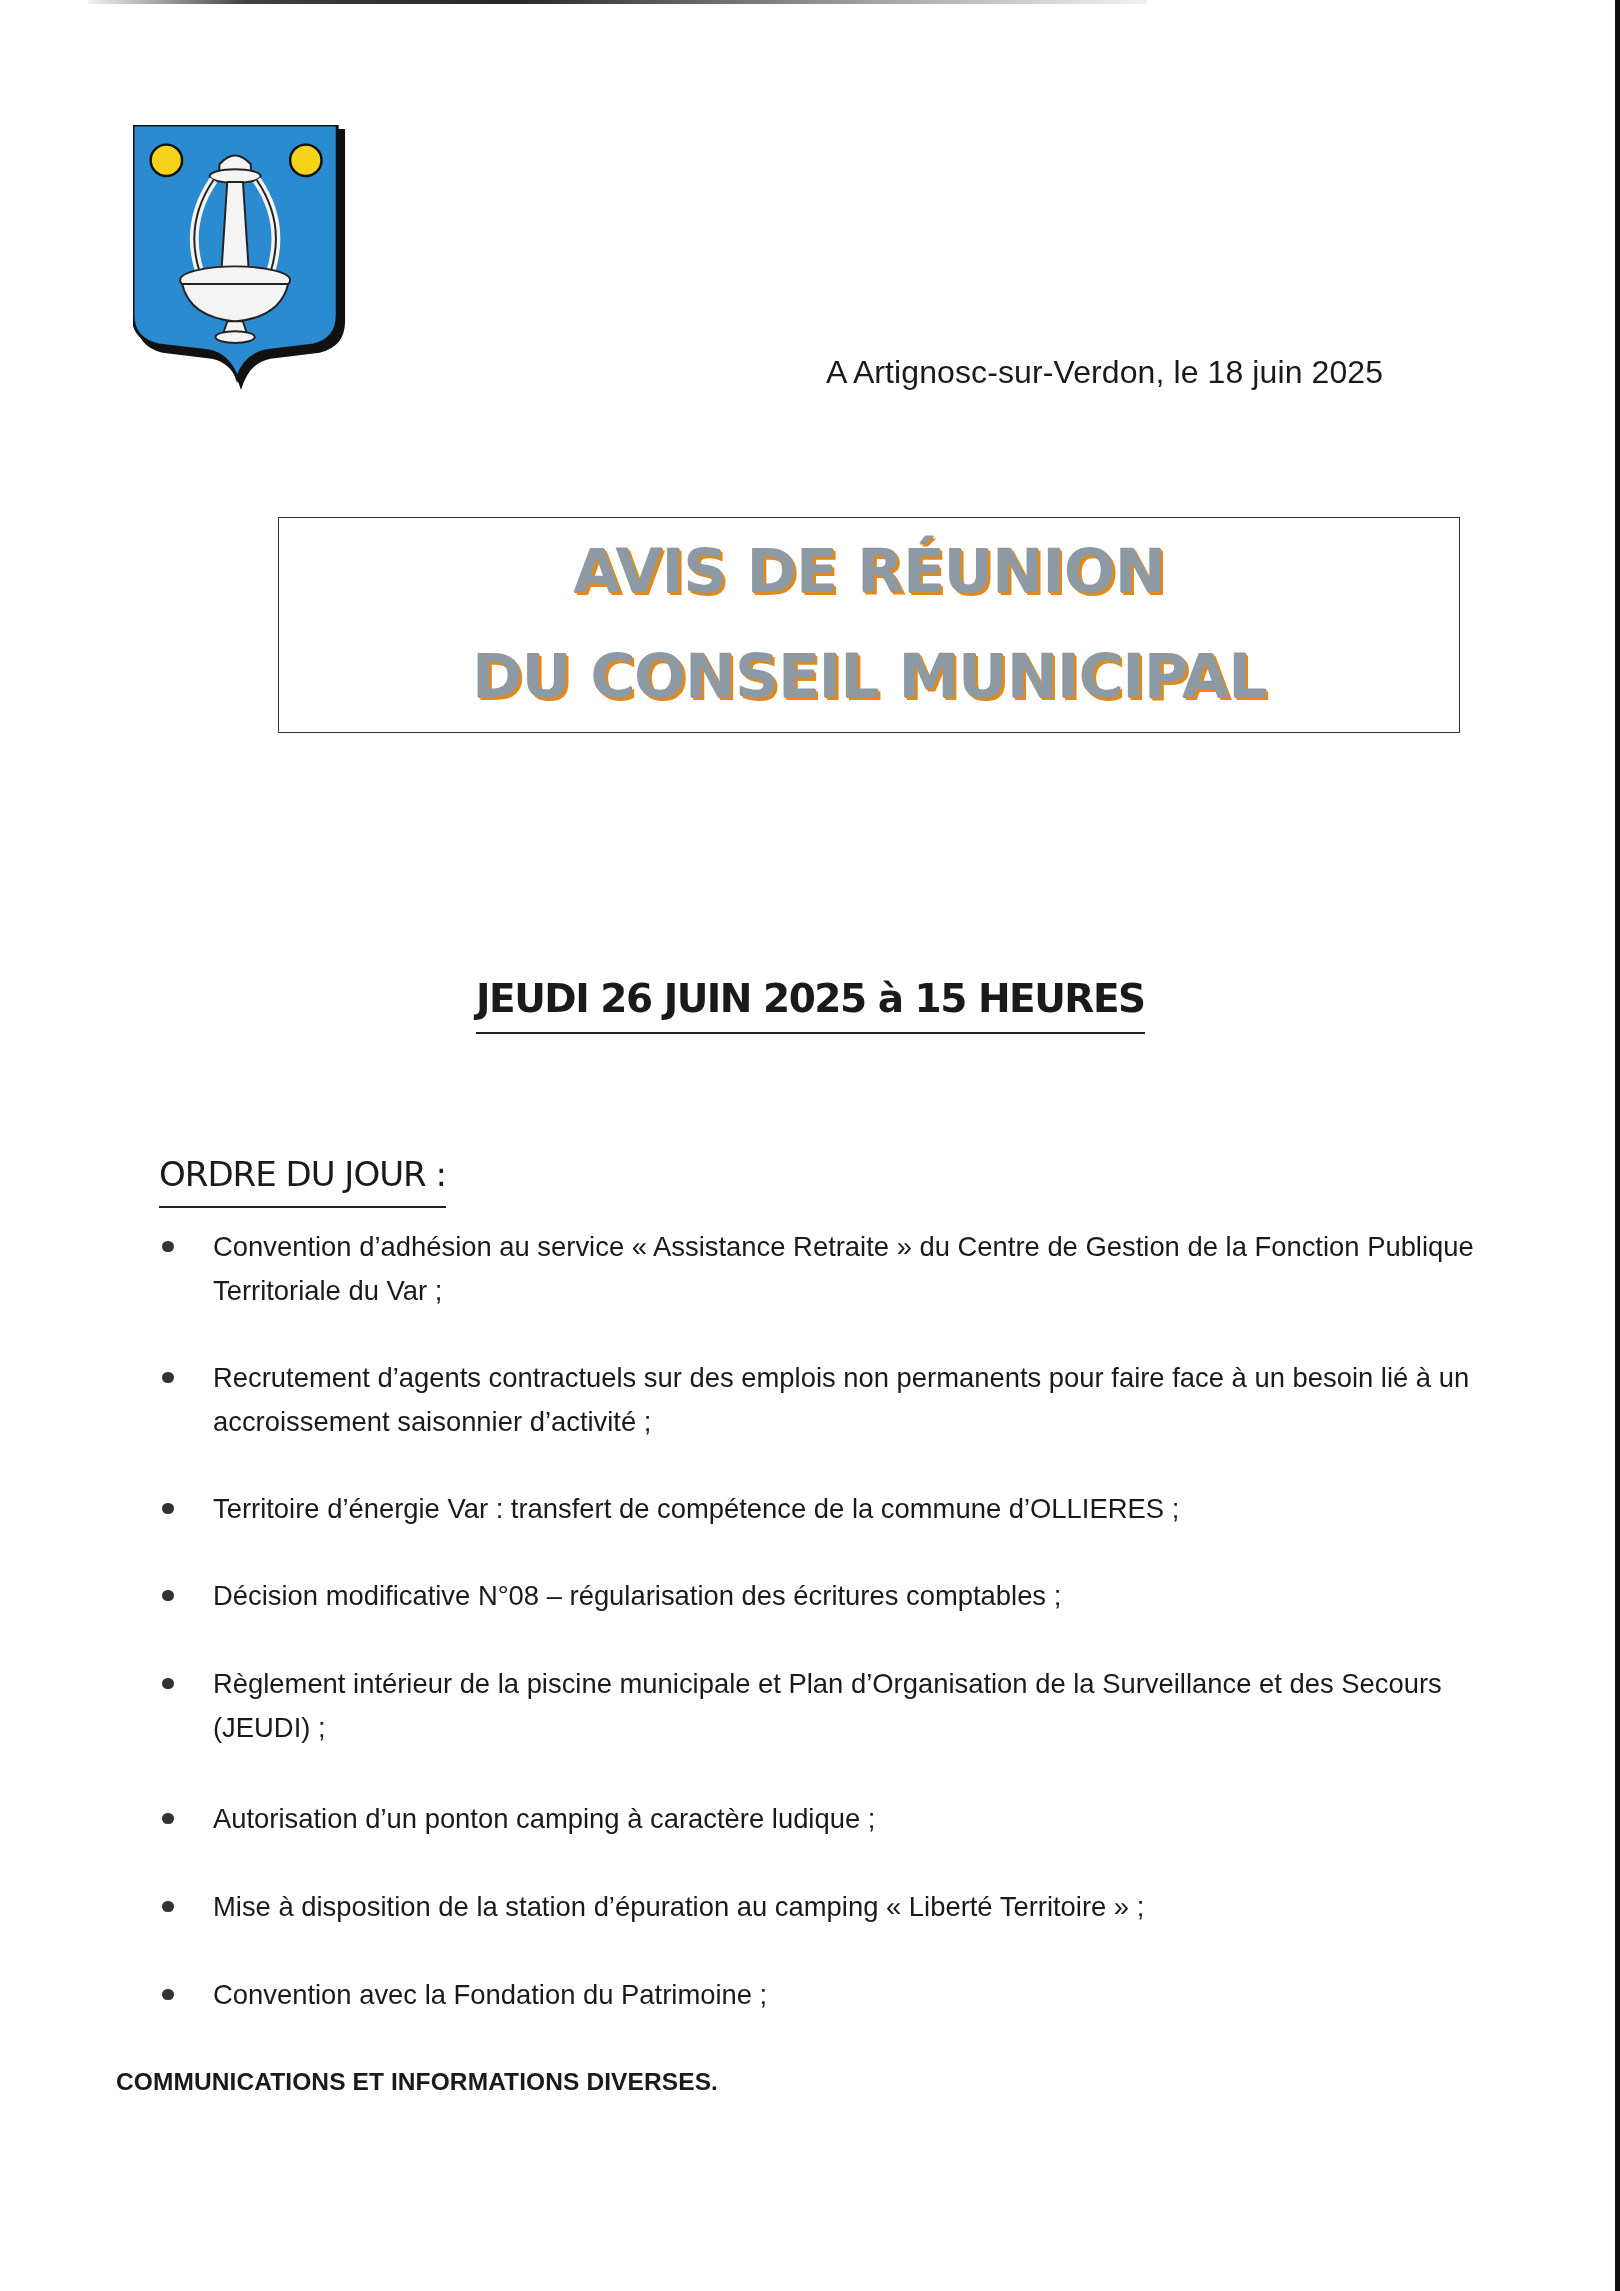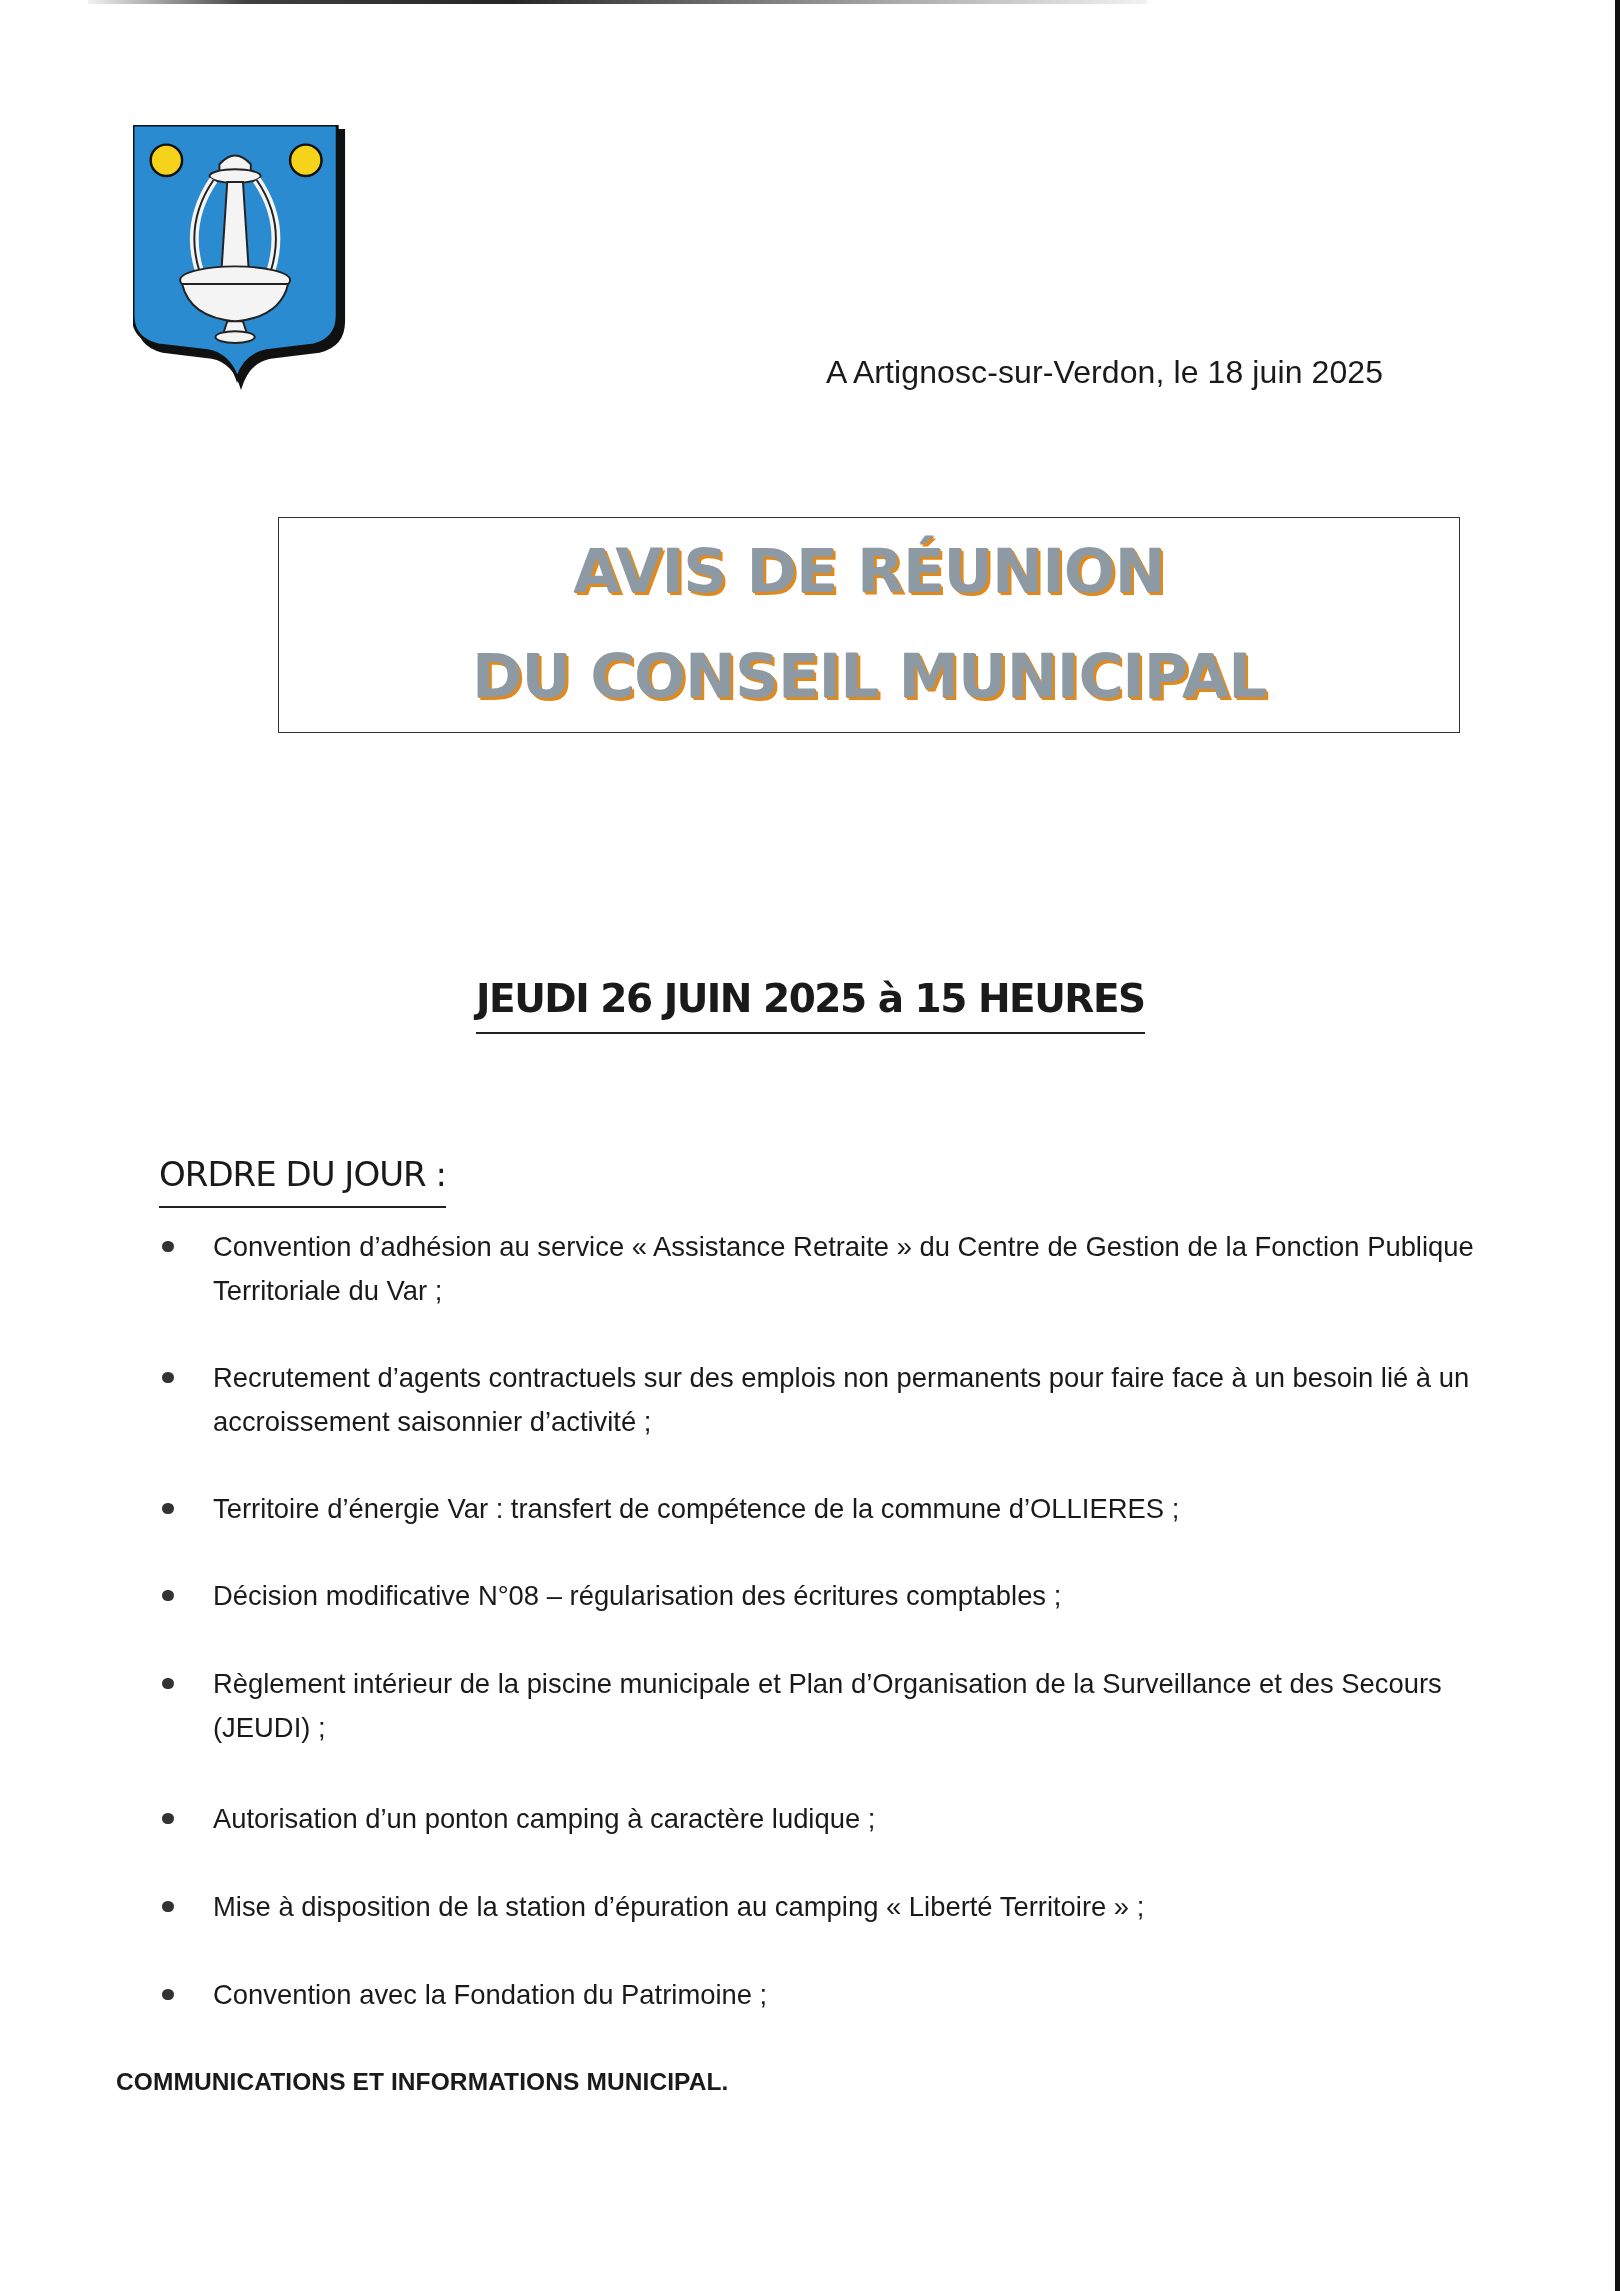--- a/index.html
+++ b/index.html
@@ -95,14 +95,14 @@
   <li class="item" style="top:1885px">
     <span class="bullet"></span>
     <span class="item-text">Mise à disposition de la station d’épuration au camping « Liberté Territoire » ;</span>
   </li>
   <li class="item" style="top:1973px">
     <span class="bullet"></span>
     <span class="item-text">Convention avec la Fondation du Patrimoine ;</span>
   </li>
 </ul>
 
-<div class="footer-note">COMMUNICATIONS ET INFORMATIONS MUNICIPAL.</div>
+<div class="footer-note">COMMUNICATIONS ET INFORMATIONS DIVERSES.</div>
 
 
 </body></html>

